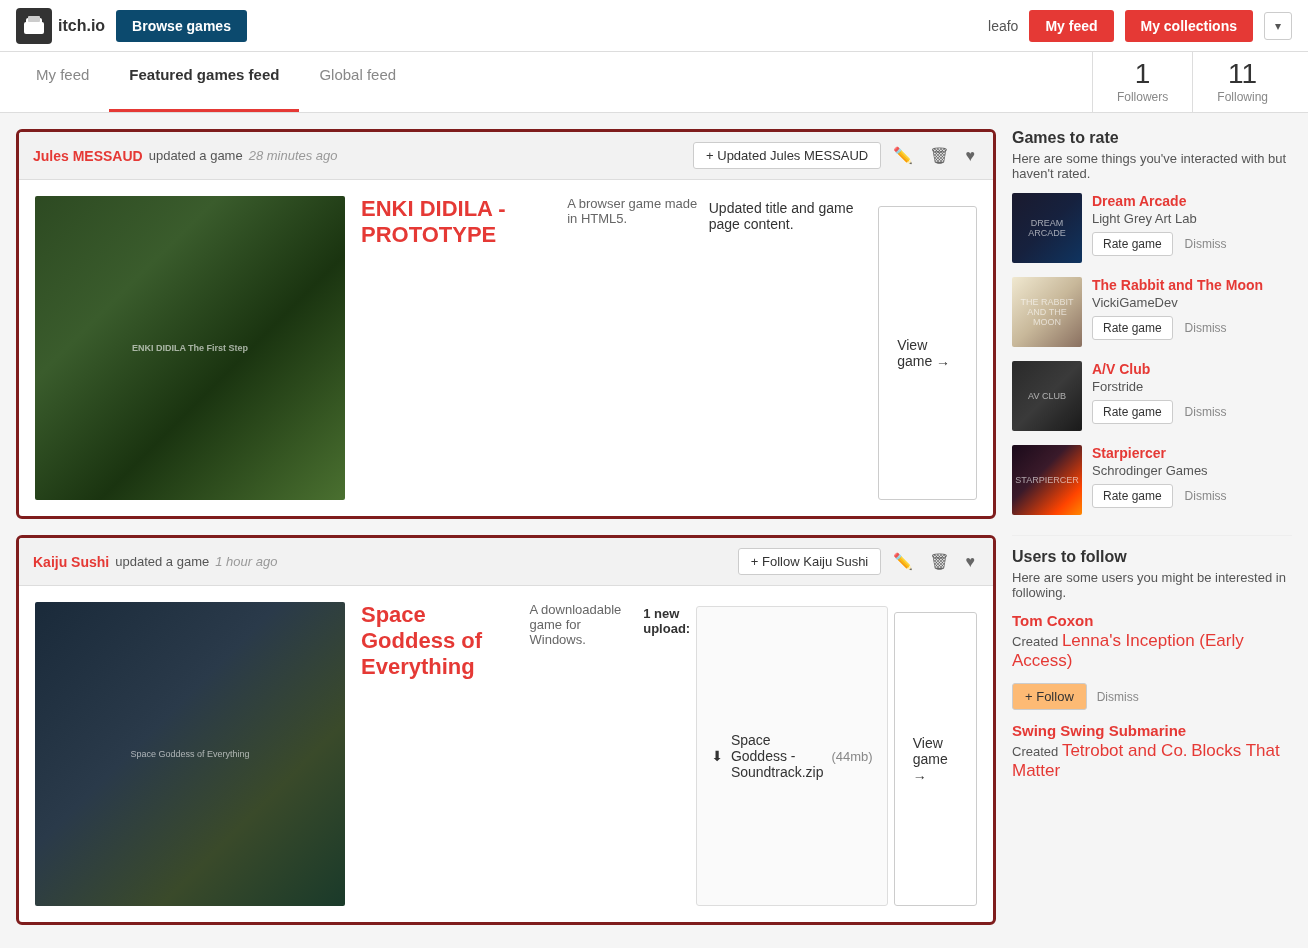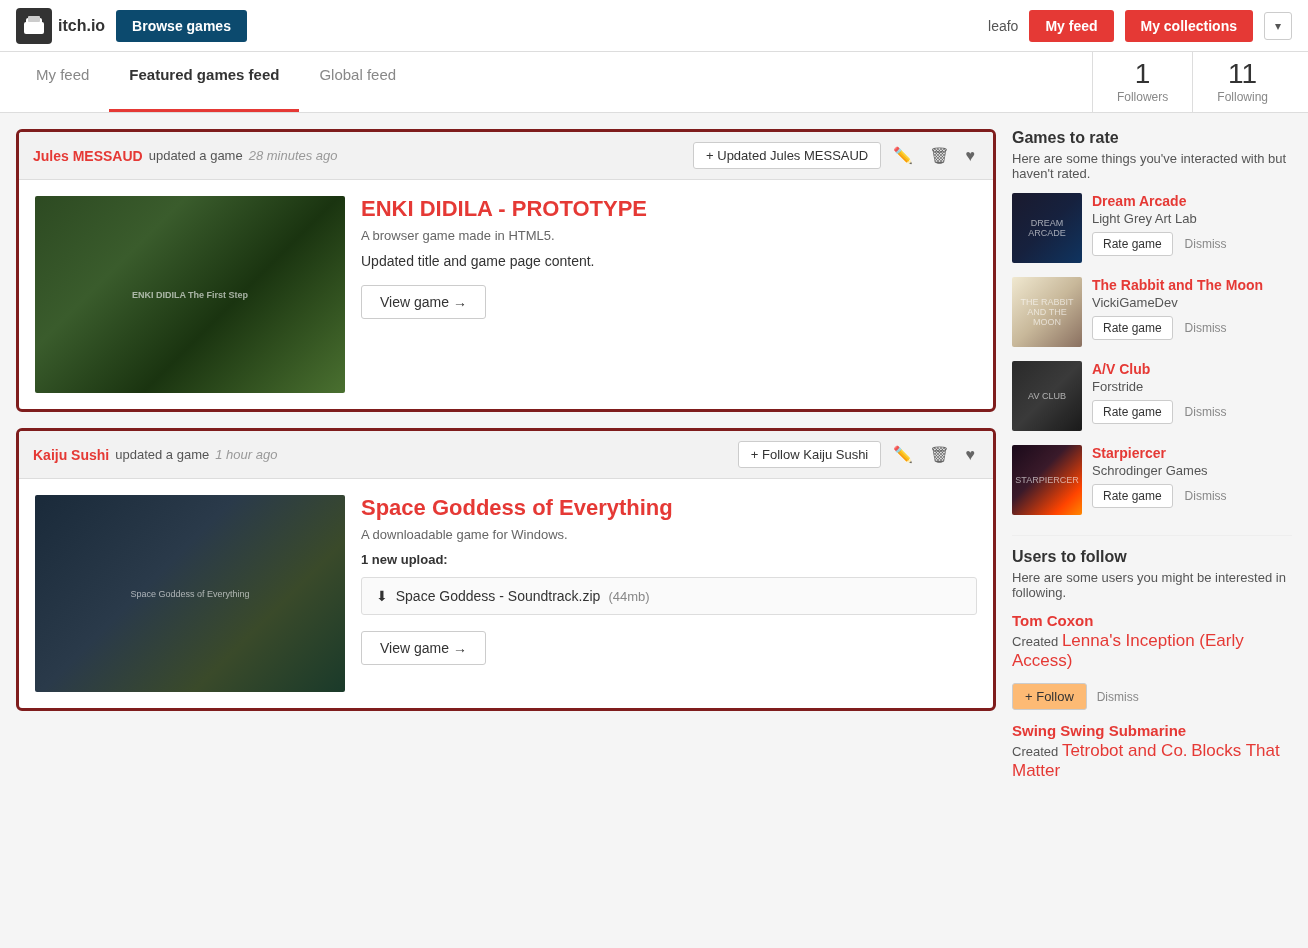--- a/index.html
+++ b/index.html
@@ -210,30 +210,29 @@
       font-size: 16px;
       padding: 4px;
     }
     .feed-card-body {
       display: flex;
       gap: 16px;
       padding: 16px;
     }
     .game-thumbnail {
       width: 310px;
-      height: 197px;
+      height: 304px;
       flex-shrink: 0;
       background: #222;
       overflow: hidden;
       border-radius: 2px;
     }
     .game-info {
       flex: 1;
       display: flex;
-      flex-direction: column;
       gap: 6px;
     }
     .game-title {
       font-size: 22px;
       font-weight: 700;
       color: #e53935;
       text-decoration: none;
     }
     .game-subtitle {
       font-size: 13px;

